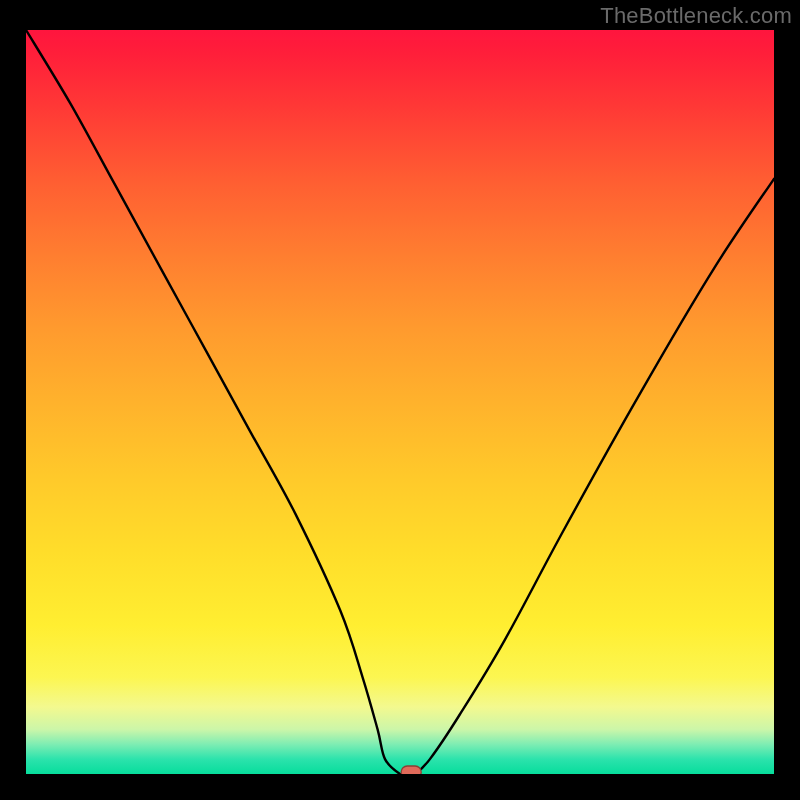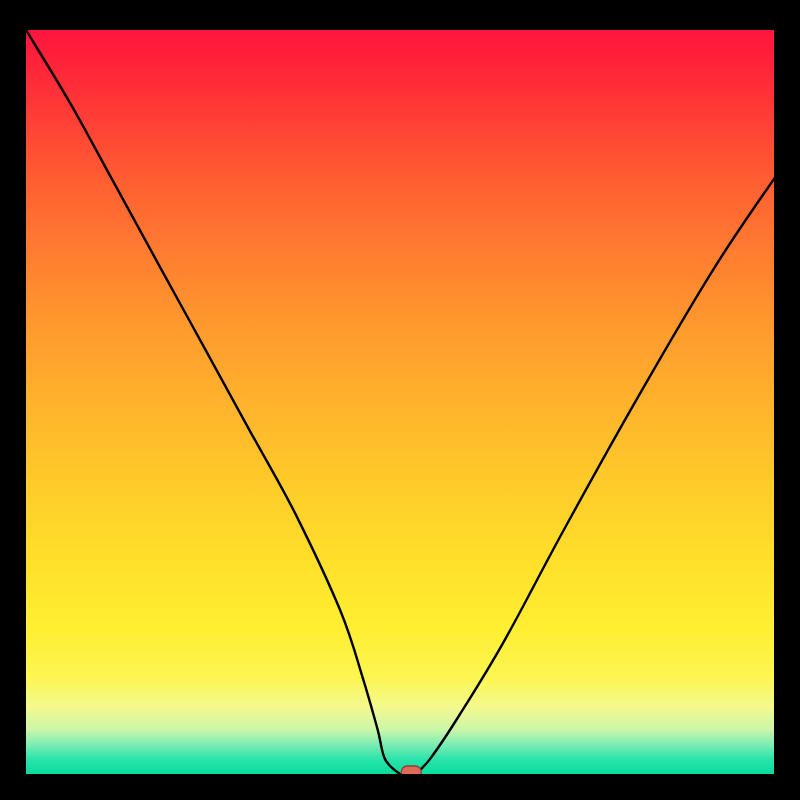--- a/index.html
+++ b/index.html
@@ -68,20 +68,21 @@
     width: 748px;
     height: 744px;
     pointer-events: none;
   }
 </style>
 </head>
 <body>
 
 <div class="frame">
 
+  <div class="watermark">TheBottleneck.com</div>
 
   <div class="plot">
     <div class="gradient"></div>
 
     <svg class="curve-layer" viewBox="0 0 748 744" preserveAspectRatio="none">
       <path fill="none" stroke="#000" stroke-width="2.4" stroke-linecap="round" d="M 0.0 0.0 C 7.5 12.4, 29.9 48.4, 44.9 74.4 C 59.8 100.4, 74.8 129.0, 89.8 156.2 C 104.7 183.5, 119.7 210.8, 134.6 238.1 C 149.6 265.4, 164.6 292.6, 179.5 319.9 C 194.5 347.2, 209.4 374.5, 224.4 401.8 C 239.4 429.0, 254.3 453.8, 269.3 483.6 C 284.2 513.4, 302.9 553.0, 314.2 580.3 C 325.4 607.6, 330.4 627.4, 336.6 647.3 C 342.8 667.1, 347.8 685.7, 351.6 699.4 C 355.3 713.0, 355.3 721.7, 359.0 729.1 C 362.8 736.6, 370.3 741.5, 374.0 744.0 C 377.7 746.5, 379.0 744.0, 381.5 744.0 C 384.0 744.0, 385.2 746.5, 389.0 744.0 C 392.7 741.5, 396.4 739.0, 403.9 729.1 C 411.4 719.2, 421.4 704.3, 433.8 684.5 C 446.3 664.6, 461.3 641.1, 478.7 610.1 C 496.2 579.1, 516.1 539.4, 538.6 498.5 C 561.0 457.6, 588.4 408.0, 613.4 364.6 C 638.3 321.2, 665.7 274.0, 688.2 238.1 C 710.6 202.1, 738.0 163.7, 748.0 148.8"></path>
     </svg>
 
     <svg class="marker-layer" viewBox="0 0 748 744" preserveAspectRatio="none">
       <rect rx="6" ry="6" height="12" width="20" fill="#e06a5a" stroke="#8c3f34" stroke-width="1.3" x="375.2" y="736.0"></rect>

